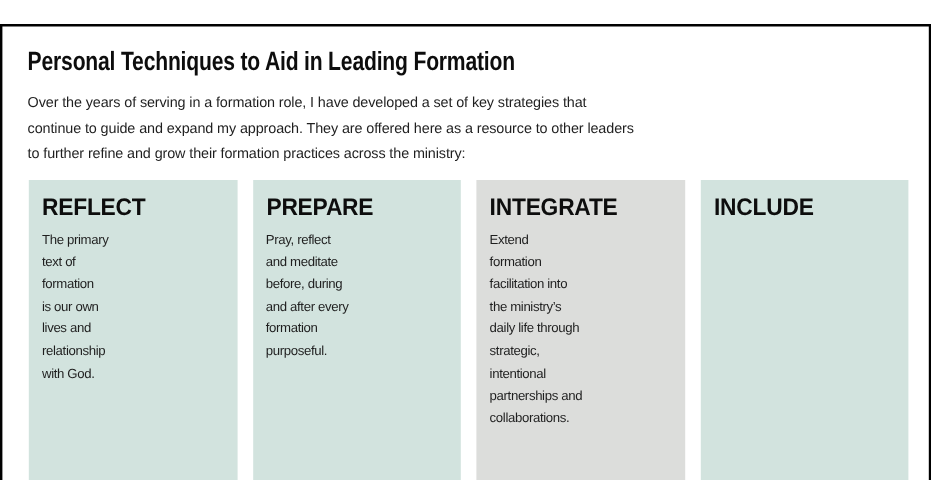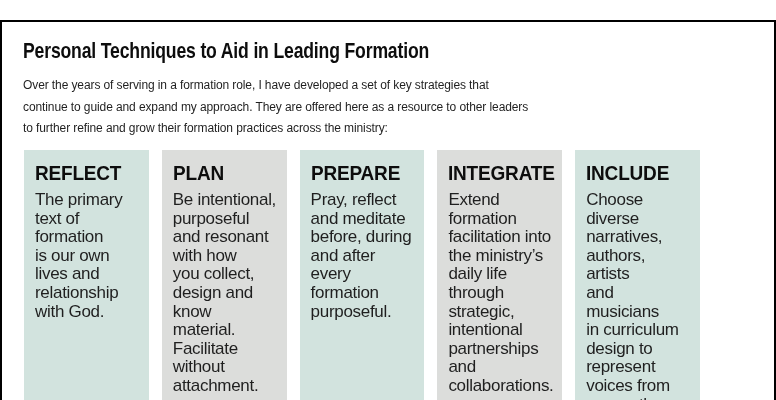--- a/index.html
+++ b/index.html
@@ -41,21 +41,21 @@
     font-size: 12px;
     line-height: 21.5px;
     letter-spacing: -0.1px;
     color: var(--body-text, #1a1a1a);
     white-space: pre-line;
   }
   .columns-row {
     position: absolute;
     left: 22px;
     top: 128px;
-    width: 676px;
+    width: 733px;
     height: 250px;
     display: flex;
     gap: 13px;
   }
   .column {
     flex: 1 1 0;
     box-sizing: border-box;
     padding: 12px 10px 10px 11px;
     overflow: hidden;
   }
@@ -67,21 +67,21 @@
     line-height: 22px;
     font-weight: 700;
     letter-spacing: -0.2px;
     color: var(--heading-text, #0d0d0d);
     transform: scaleX(0.95);
     transform-origin: left top;
     white-space: nowrap;
   }
   .column-body {
     margin: 0;
-    font-size: 17px;
+    font-size: 11px;
     line-height: 18.6px;
     letter-spacing: -0.3px;
     color: var(--body-text, #212121);
     white-space: pre-line;
   }
 </style>
 </head>
 <body>
 
 <div class="panel">
@@ -97,33 +97,20 @@
       <h2 class="column-heading">REFLECT</h2>
       <p class="column-body">The primary
 text of
 formation
 is our own
 lives and
 relationship
 with God.</p>
     </div>
 
-    <div class="column tone-gray">
-      <h2 class="column-heading">PLAN</h2>
-      <p class="column-body">Be intentional,
-purposeful
-and resonant
-with how
-you collect,
-design and
-know material.
-Facilitate
-without
-attachment.</p>
-    </div>
 
     <div class="column tone-teal">
       <h2 class="column-heading">PREPARE</h2>
       <p class="column-body">Pray, reflect
 and meditate
 before, during
 and after every
 formation
 purposeful.</p>
     </div>
@@ -136,27 +123,16 @@
 the ministry’s
 daily life through
 strategic,
 intentional
 partnerships and
 collaborations.</p>
     </div>
 
     <div class="column tone-teal">
       <h2 class="column-heading">INCLUDE</h2>
-      <p class="column-body">Choose diverse
-narratives,
-authors, artists
-and musicians
-in curriculum
-design to
-represent
-voices from
-across the
-fabric of
-humanity.</p>
     </div>
 
   </div>
 </div>
 
 </body></html>

